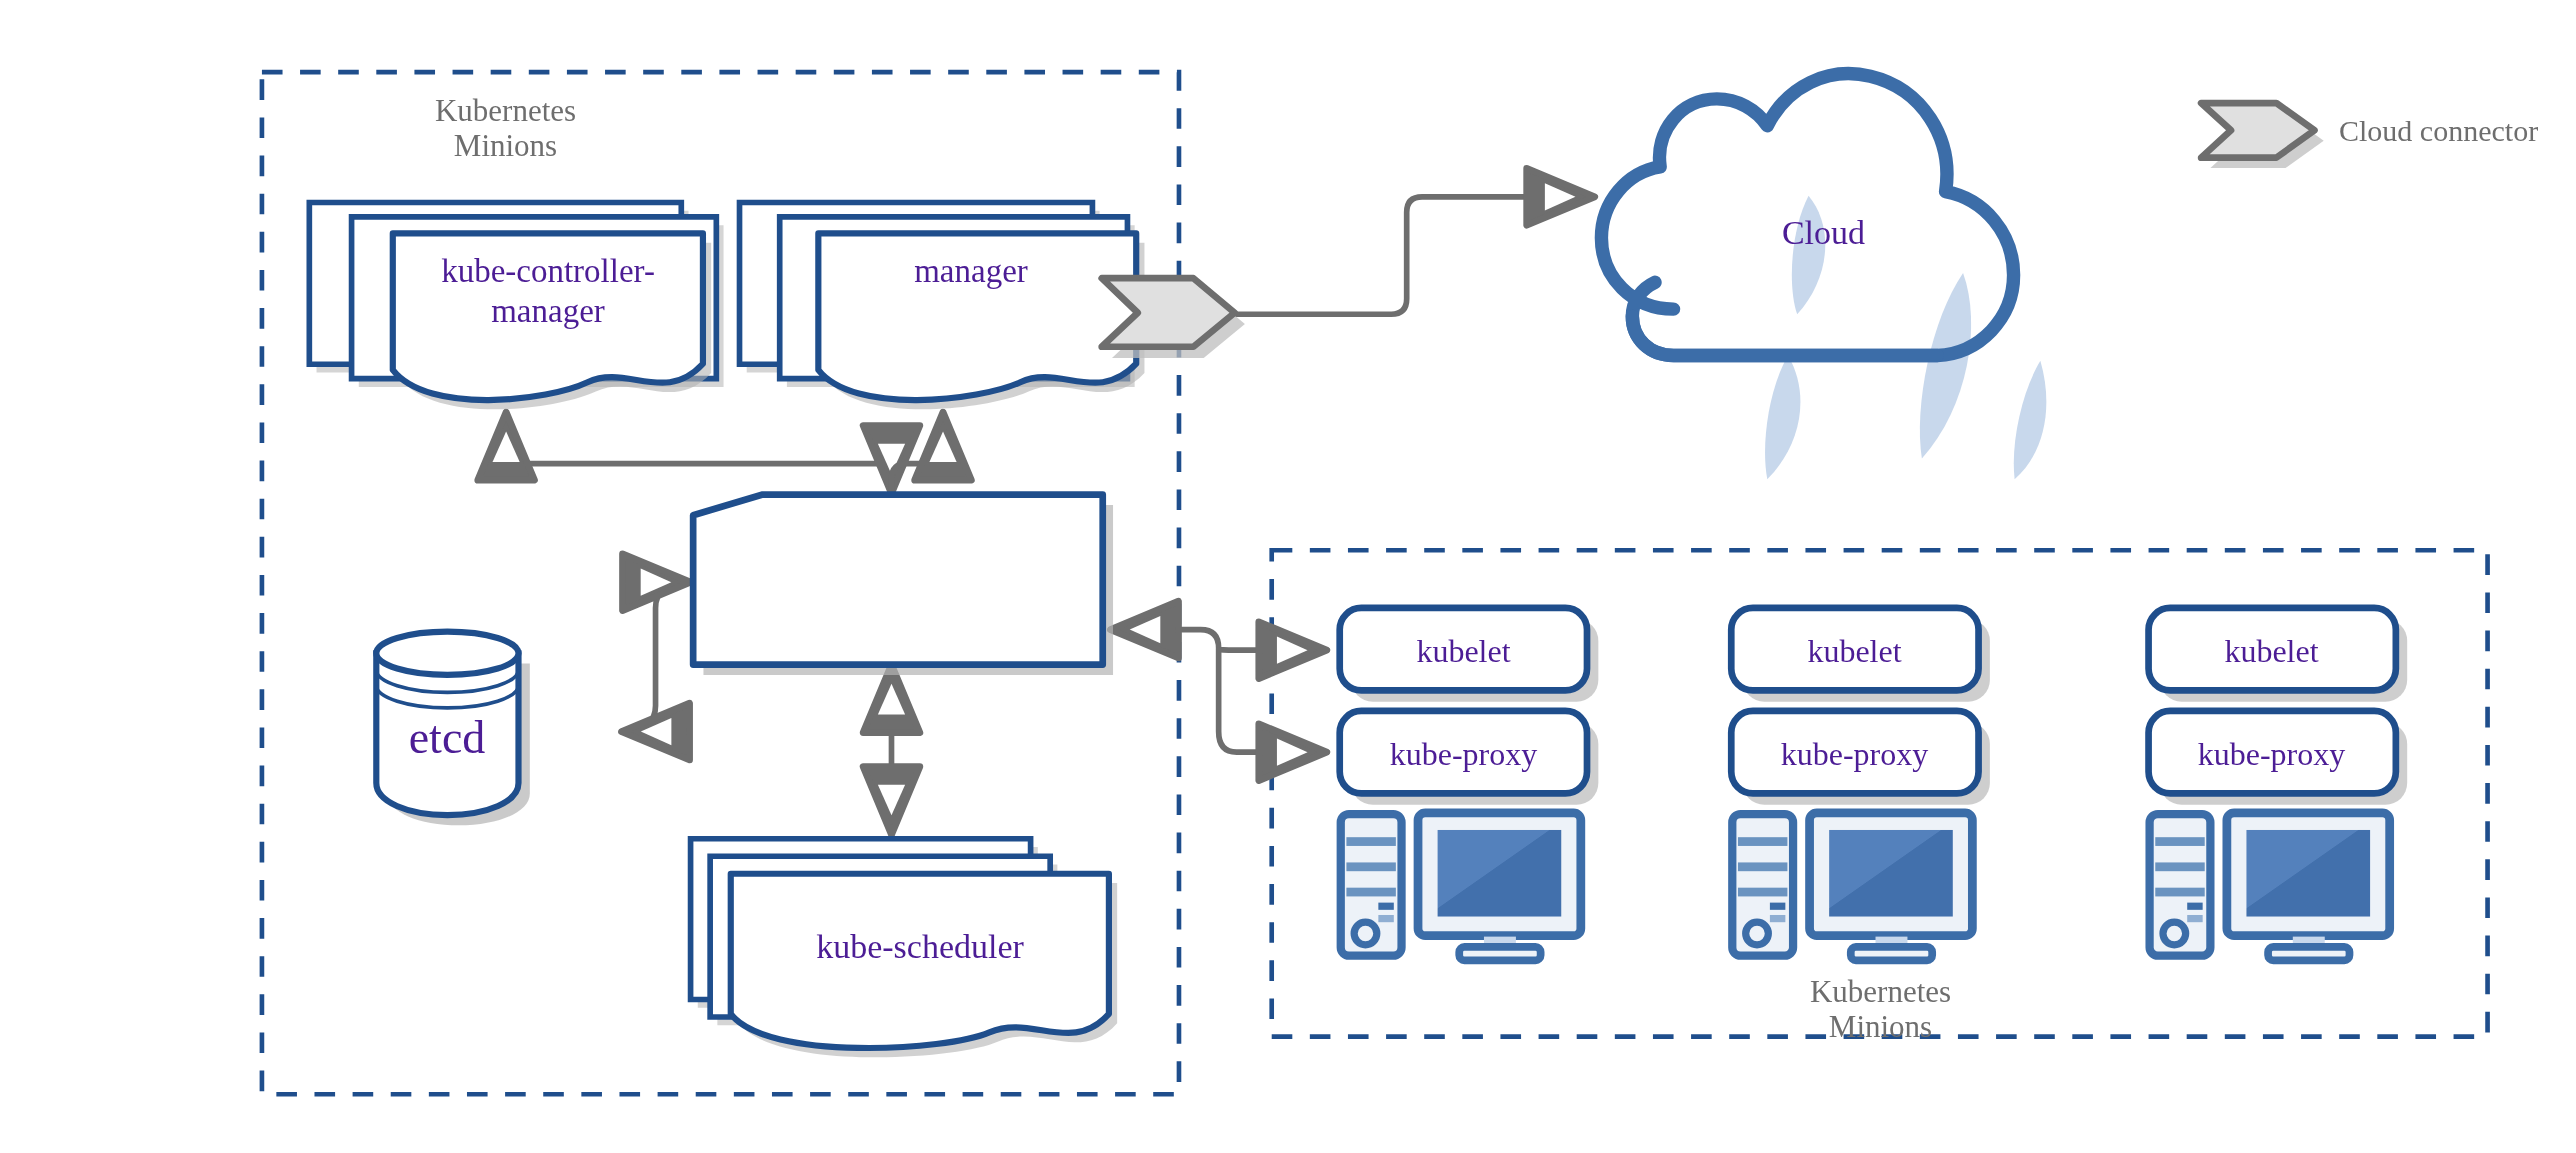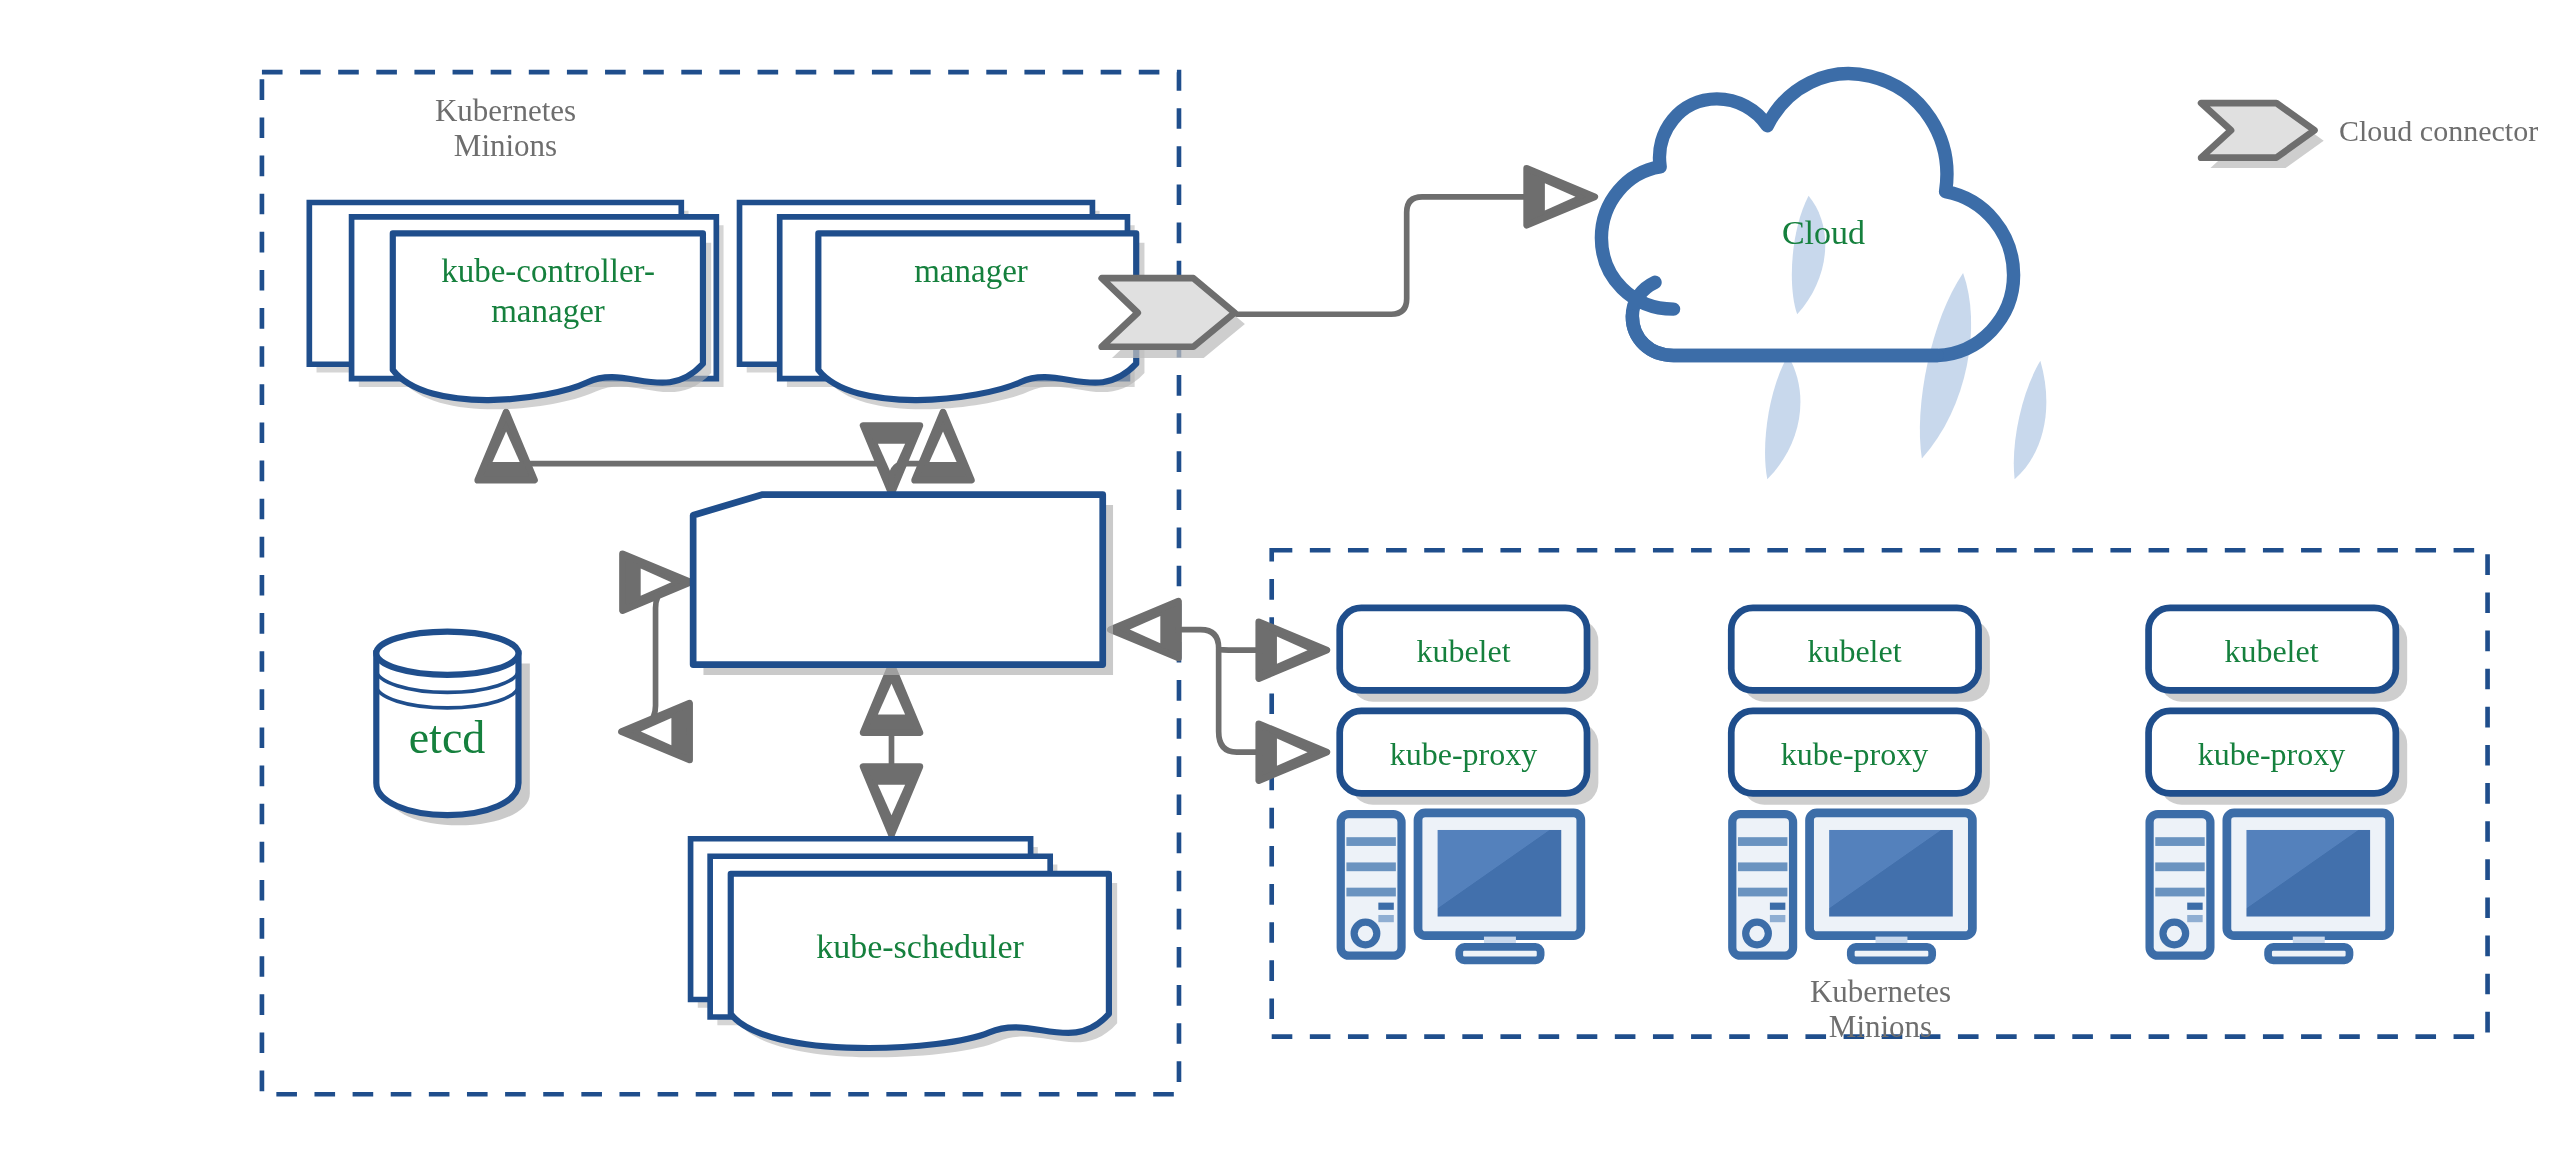--- a/index.html
+++ b/index.html
@@ -1,20 +1,20 @@
 <!DOCTYPE html>
 <html style="font-size:8.2px"><head>
 <meta charset="utf-8">
 <style>
   html,body{margin:0;padding:0;background:#ffffff;}
   body{width:2665px;height:1153px;overflow:hidden;font-family:"Liberation Serif",serif;}
   #stage{position:relative;width:2665px;height:1153px;background:#fff;}
   #stage > svg{position:absolute;left:0;top:0;}
   .lbl{position:absolute;text-align:center;pointer-events:none;}
-  .blue-lbl{color:#15803d;font-family:"Liberation Serif",serif;}
+  .blue-lbl{color:#4c1d95;font-family:"Liberation Serif",serif;}
   .gray-lbl{color:#6E6E6E;font-family:"Liberation Serif",serif;text-align:center;}
 </style>
 </head>
 <body>
 
 <div id="stage">
 
 <svg width="2665" height="1153" viewBox="0 0 5172 2238" xmlns="http://www.w3.org/2000/svg">
   <defs>
     <marker id="ahOpen" viewBox="0 0 14 12" refX="13" refY="6" markerWidth="14" markerHeight="12" orient="auto-start-reverse">

